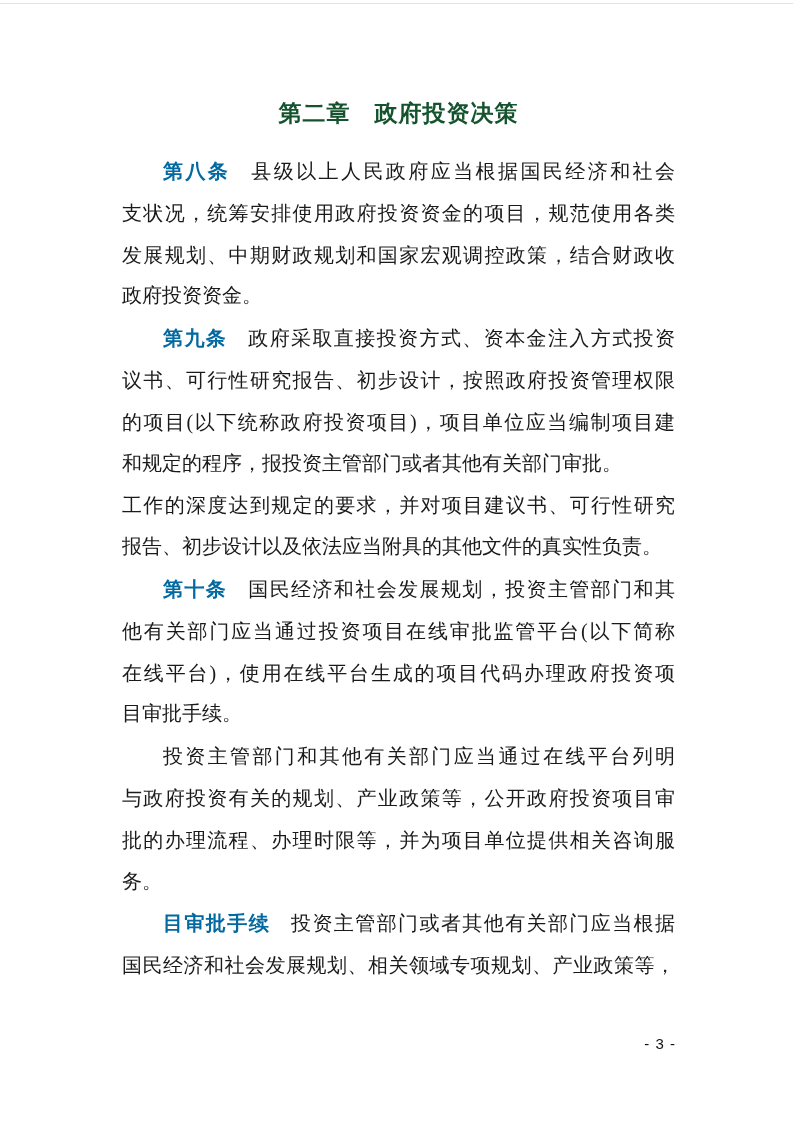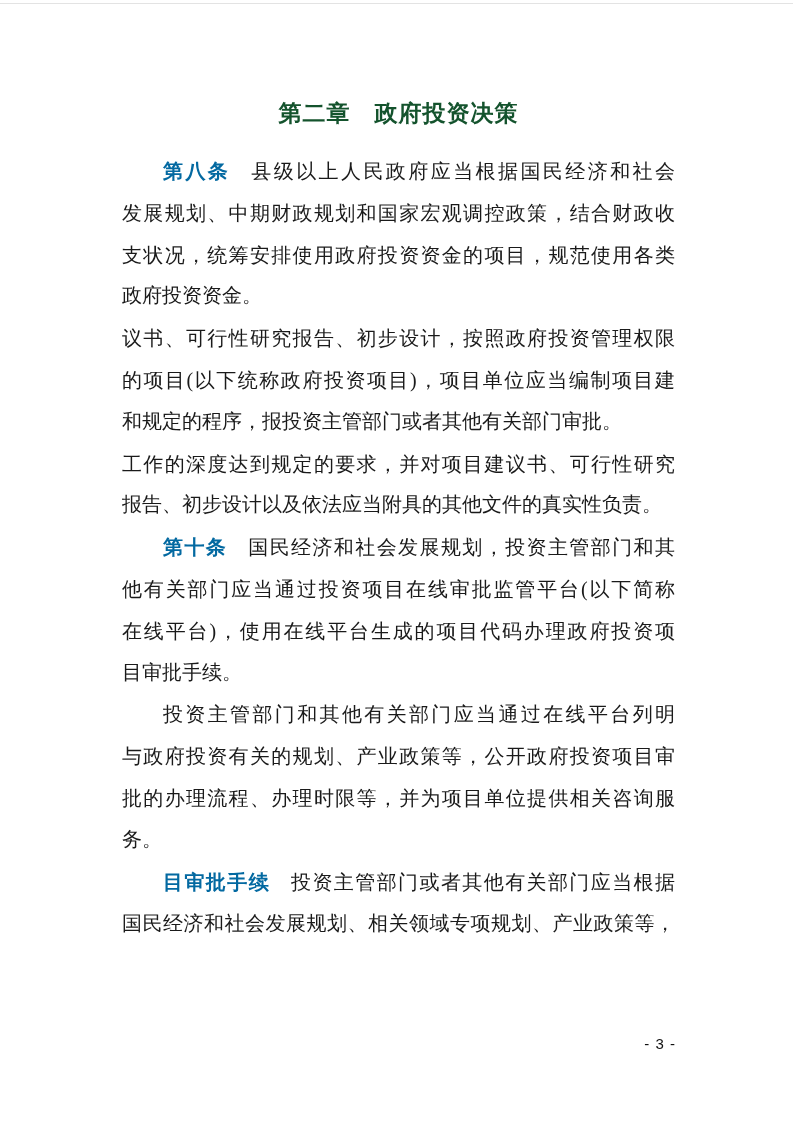--- a/index.html
+++ b/index.html
@@ -75,26 +75,27 @@
 <body>
 
 <div class="page">
   <div class="top-edge"></div>
 
   <div class="content">
     <h1 class="title">第二章　政府投资决策</h1>
 
     <div class="para">
       <div class="ln fl fj"><span class="lead">第八条</span><span>县级以上人民政府应当根据国民经济和社会</span></div>
+      <div class="ln fj">支状况，统筹安排使用政府投资资金的项目，规范使用各类</div>
       <div class="ln fj">发展规划、中期财政规划和国家宏观调控政策，结合财政收</div>
-      <div class="ln fj">支状况，统筹安排使用政府投资资金的项目，规范使用各类</div>
       <div class="ln ll">政府投资资金。</div>
     </div>
 
     <div class="para">
+      <div class="ln fl fj"><span class="lead">第九条</span><span>政府采取直接投资方式、资本金注入方式投资</span></div>
       <div class="ln fj">议书、可行性研究报告、初步设计，按照政府投资管理权限</div>
       <div class="ln fj">的项目(以下统称政府投资项目)，项目单位应当编制项目建</div>
       <div class="ln ll">和规定的程序，报投资主管部门或者其他有关部门审批。</div>
     </div>
 
     <div class="para">
       <div class="ln fj">工作的深度达到规定的要求，并对项目建议书、可行性研究</div>
       <div class="ln ll">报告、初步设计以及依法应当附具的其他文件的真实性负责。</div>
     </div>
 

